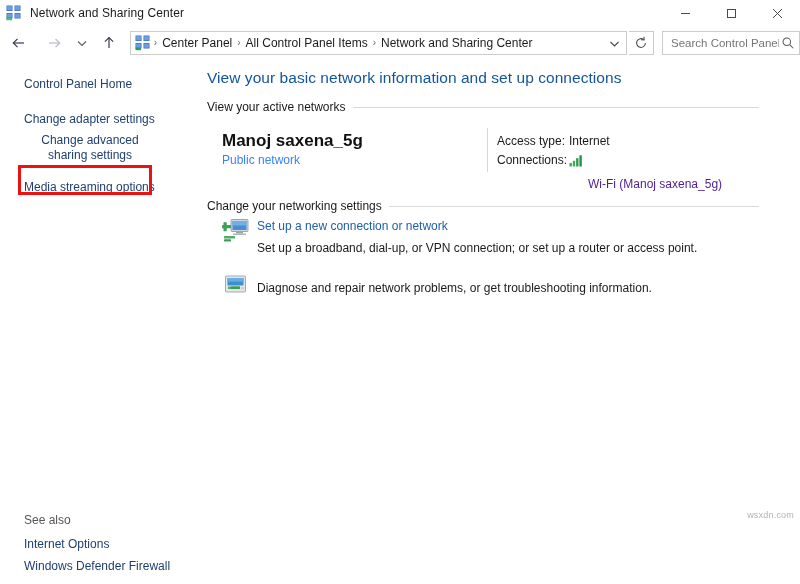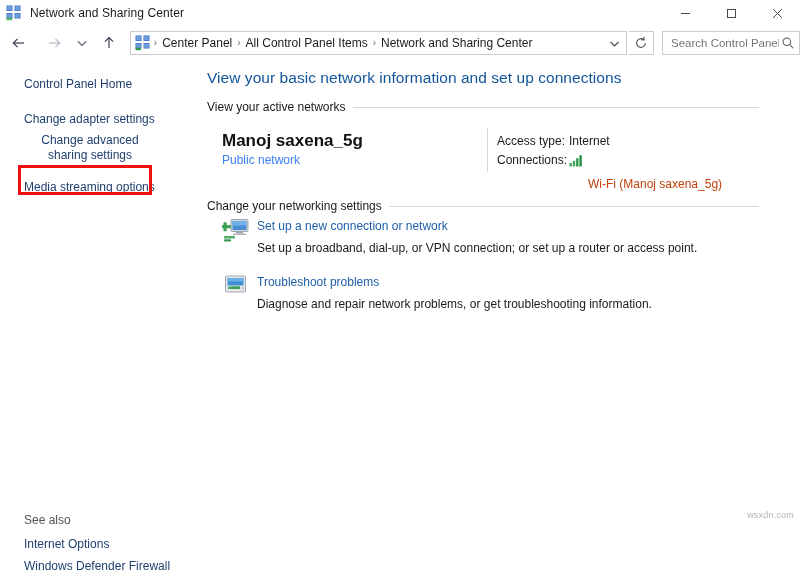--- a/index.html
+++ b/index.html
@@ -197,21 +197,21 @@
   .net-detail {
     position: absolute; left: 297px; top: 70px;
     font-size: 12px; color: #1a1a1a;
   }
   .detail-row {
     display: flex; align-items: center;
     line-height: 19px; height: 19px;
   }
   .detail-key { width: 72px; flex: 0 0 auto; }
   .detail-val { color: #1a1a1a; }
-  .detail-val.link { color: #c2410c; cursor: pointer; margin-top: 48px; }
+  .detail-val.link { color: #4c1d95; cursor: pointer; margin-top: 48px; }
   .wifi-icon { width: 15px; height: 13px; margin-right: 4px; flex: 0 0 auto; }
 
   .task {
     position: absolute; left: 22px;
     display: flex; align-items: flex-start;
   }
   .task-icon {
     width: 28px; height: 26px;
     flex: 0 0 auto; margin-right: 7px;
   }
@@ -418,21 +418,20 @@
     <div class="task task-trouble">
       <svg class="task-icon" viewBox="0 0 28 26">
         <rect x="3.5" y="3" width="20" height="16" rx="1" fill="#e4e7ea" stroke="#9aa2a9" stroke-width="0.9"></rect>
         <rect x="5.5" y="5" width="16" height="7.5" fill="#3f8fd0"></rect>
         <rect x="5.5" y="5" width="16" height="3.6" fill="#68aee6"></rect>
         <rect x="6" y="13.5" width="12" height="2.6" rx="0.6" fill="#4fae64"></rect>
         <rect x="9" y="13.5" width="9" height="2.6" rx="0.6" fill="#3f9a55"></rect>
         <rect x="19" y="14.2" width="3" height="2" fill="#c9ced3"></rect>
       </svg>
       <div class="task-body">
-        <div class="task-link">Troubleshoot problems</div>
         <div class="task-desc">Diagnose and repair network problems, or get troubleshooting information.</div>
       </div>
     </div>
 
   </div>
 
   <div class="watermark">wsxdn.com</div>
 
 </div>
 

